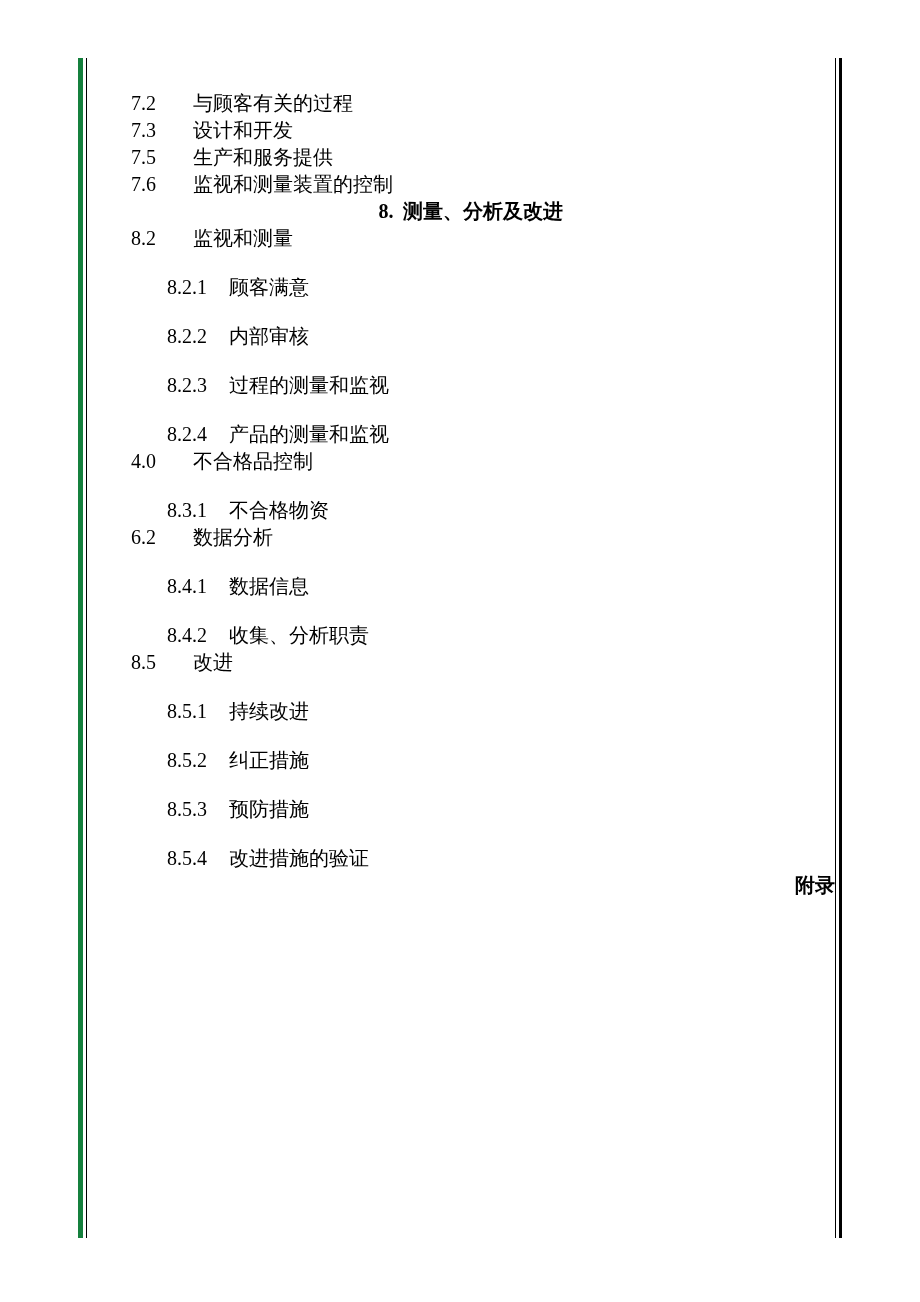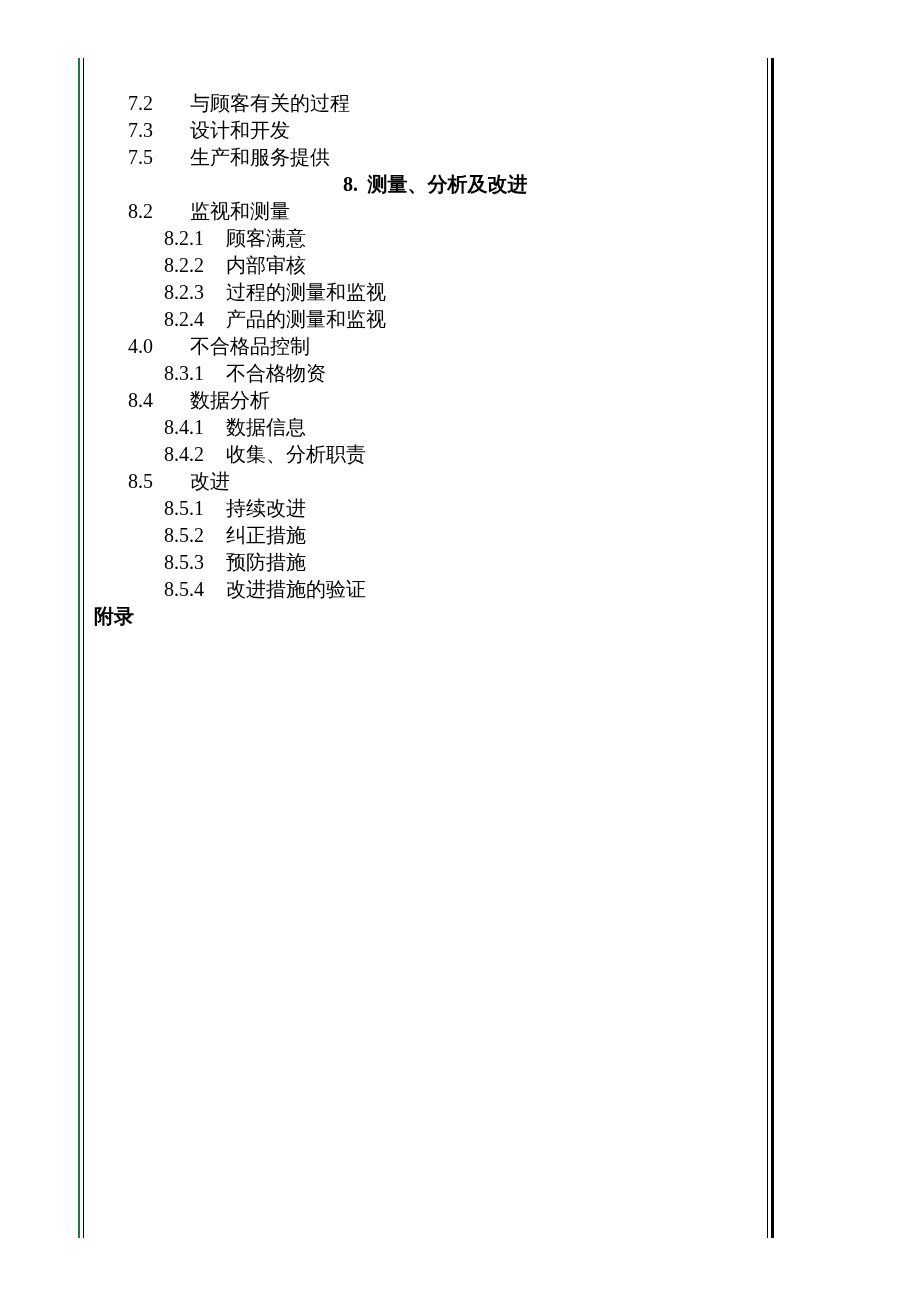--- a/index.html
+++ b/index.html
@@ -9,69 +9,70 @@
       height: 1302px;
       font-family: "SimSun", "宋体", serif;
       font-size: 20px;
       color: #000;
       line-height: 1.35;
     }
     .page-outer {
       position: absolute;
       left: 78px;
       top: 58px;
-      width: 696px;
+      width: 764px;
       height: 1180px;
-      border-left: 2px solid #15803d;
+      border-left: 5px solid #15803d;
       border-right: 3px solid #000;
     }
     .page-inner {
       position: absolute;
       left: 3px;
       right: 3px;
       top: 0;
       bottom: 0;
       border-left: 1.5px solid #000;
       border-right: 1.5px solid #000;
       padding: 32px 0 0 0;
     }
     .content { padding-left: 8px; }
     .row { white-space: nowrap; }
     .lvl2 { padding-left: 36px; }
-    .lvl3 { padding-left: 72px; }
+    .lvl3 { padding-left: 72px; margin-top: 22px; }
     .lvl1 { padding-left: 2px; font-weight: bold; text-align: center; }
     .num1 { display: inline-block; width: 34px; font-family: "Times New Roman", serif; font-weight: bold; }
     .num2 { display: inline-block; width: 62px; }
     .num3 { display: inline-block; width: 62px; }
-    .appendix { padding-left: 2px; font-weight: bold; }
+    .appendix { padding-left: 2px; font-weight: bold; text-align: right; }
   </style>
 </head>
 <body>
 
 <div class="page-outer">
   <div class="page-inner">
     <div class="content">
 
       <div class="row lvl2"><span class="num2">7.2</span><span>与顾客有关的过程</span></div>
       <div class="row lvl2"><span class="num2">7.3</span><span>设计和开发</span></div>
       <div class="row lvl2"><span class="num2">7.5</span><span>生产和服务提供</span></div>
+      <div class="row lvl2"><span class="num2">7.6</span><span>监视和测量装置的控制</span></div>
 
       <div class="row lvl1"><span class="num1">8.</span><span>测量、分析及改进</span></div>
 
 
       <div class="row lvl2"><span class="num2">8.2</span><span>监视和测量</span></div>
       <div class="row lvl3"><span class="num3">8.2.1</span><span>顾客满意</span></div>
       <div class="row lvl3"><span class="num3">8.2.2</span><span>内部审核</span></div>
       <div class="row lvl3"><span class="num3">8.2.3</span><span>过程的测量和监视</span></div>
       <div class="row lvl3"><span class="num3">8.2.4</span><span>产品的测量和监视</span></div>
 
       <div class="row lvl2"><span class="num2">4.0</span><span>不合格品控制</span></div>
       <div class="row lvl3"><span class="num3">8.3.1</span><span>不合格物资</span></div>
 
-      <div class="row lvl2"><span class="num2">8.4</span><span>数据分析</span></div>
+      <div class="row lvl2"><span class="num2">6.2</span><span>数据分析</span></div>
       <div class="row lvl3"><span class="num3">8.4.1</span><span>数据信息</span></div>
       <div class="row lvl3"><span class="num3">8.4.2</span><span>收集、分析职责</span></div>
 
       <div class="row lvl2"><span class="num2">8.5</span><span>改进</span></div>
       <div class="row lvl3"><span class="num3">8.5.1</span><span>持续改进</span></div>
       <div class="row lvl3"><span class="num3">8.5.2</span><span>纠正措施</span></div>
       <div class="row lvl3"><span class="num3">8.5.3</span><span>预防措施</span></div>
       <div class="row lvl3"><span class="num3">8.5.4</span><span>改进措施的验证</span></div>
 
       <div class="row appendix"><span>附录</span></div>

